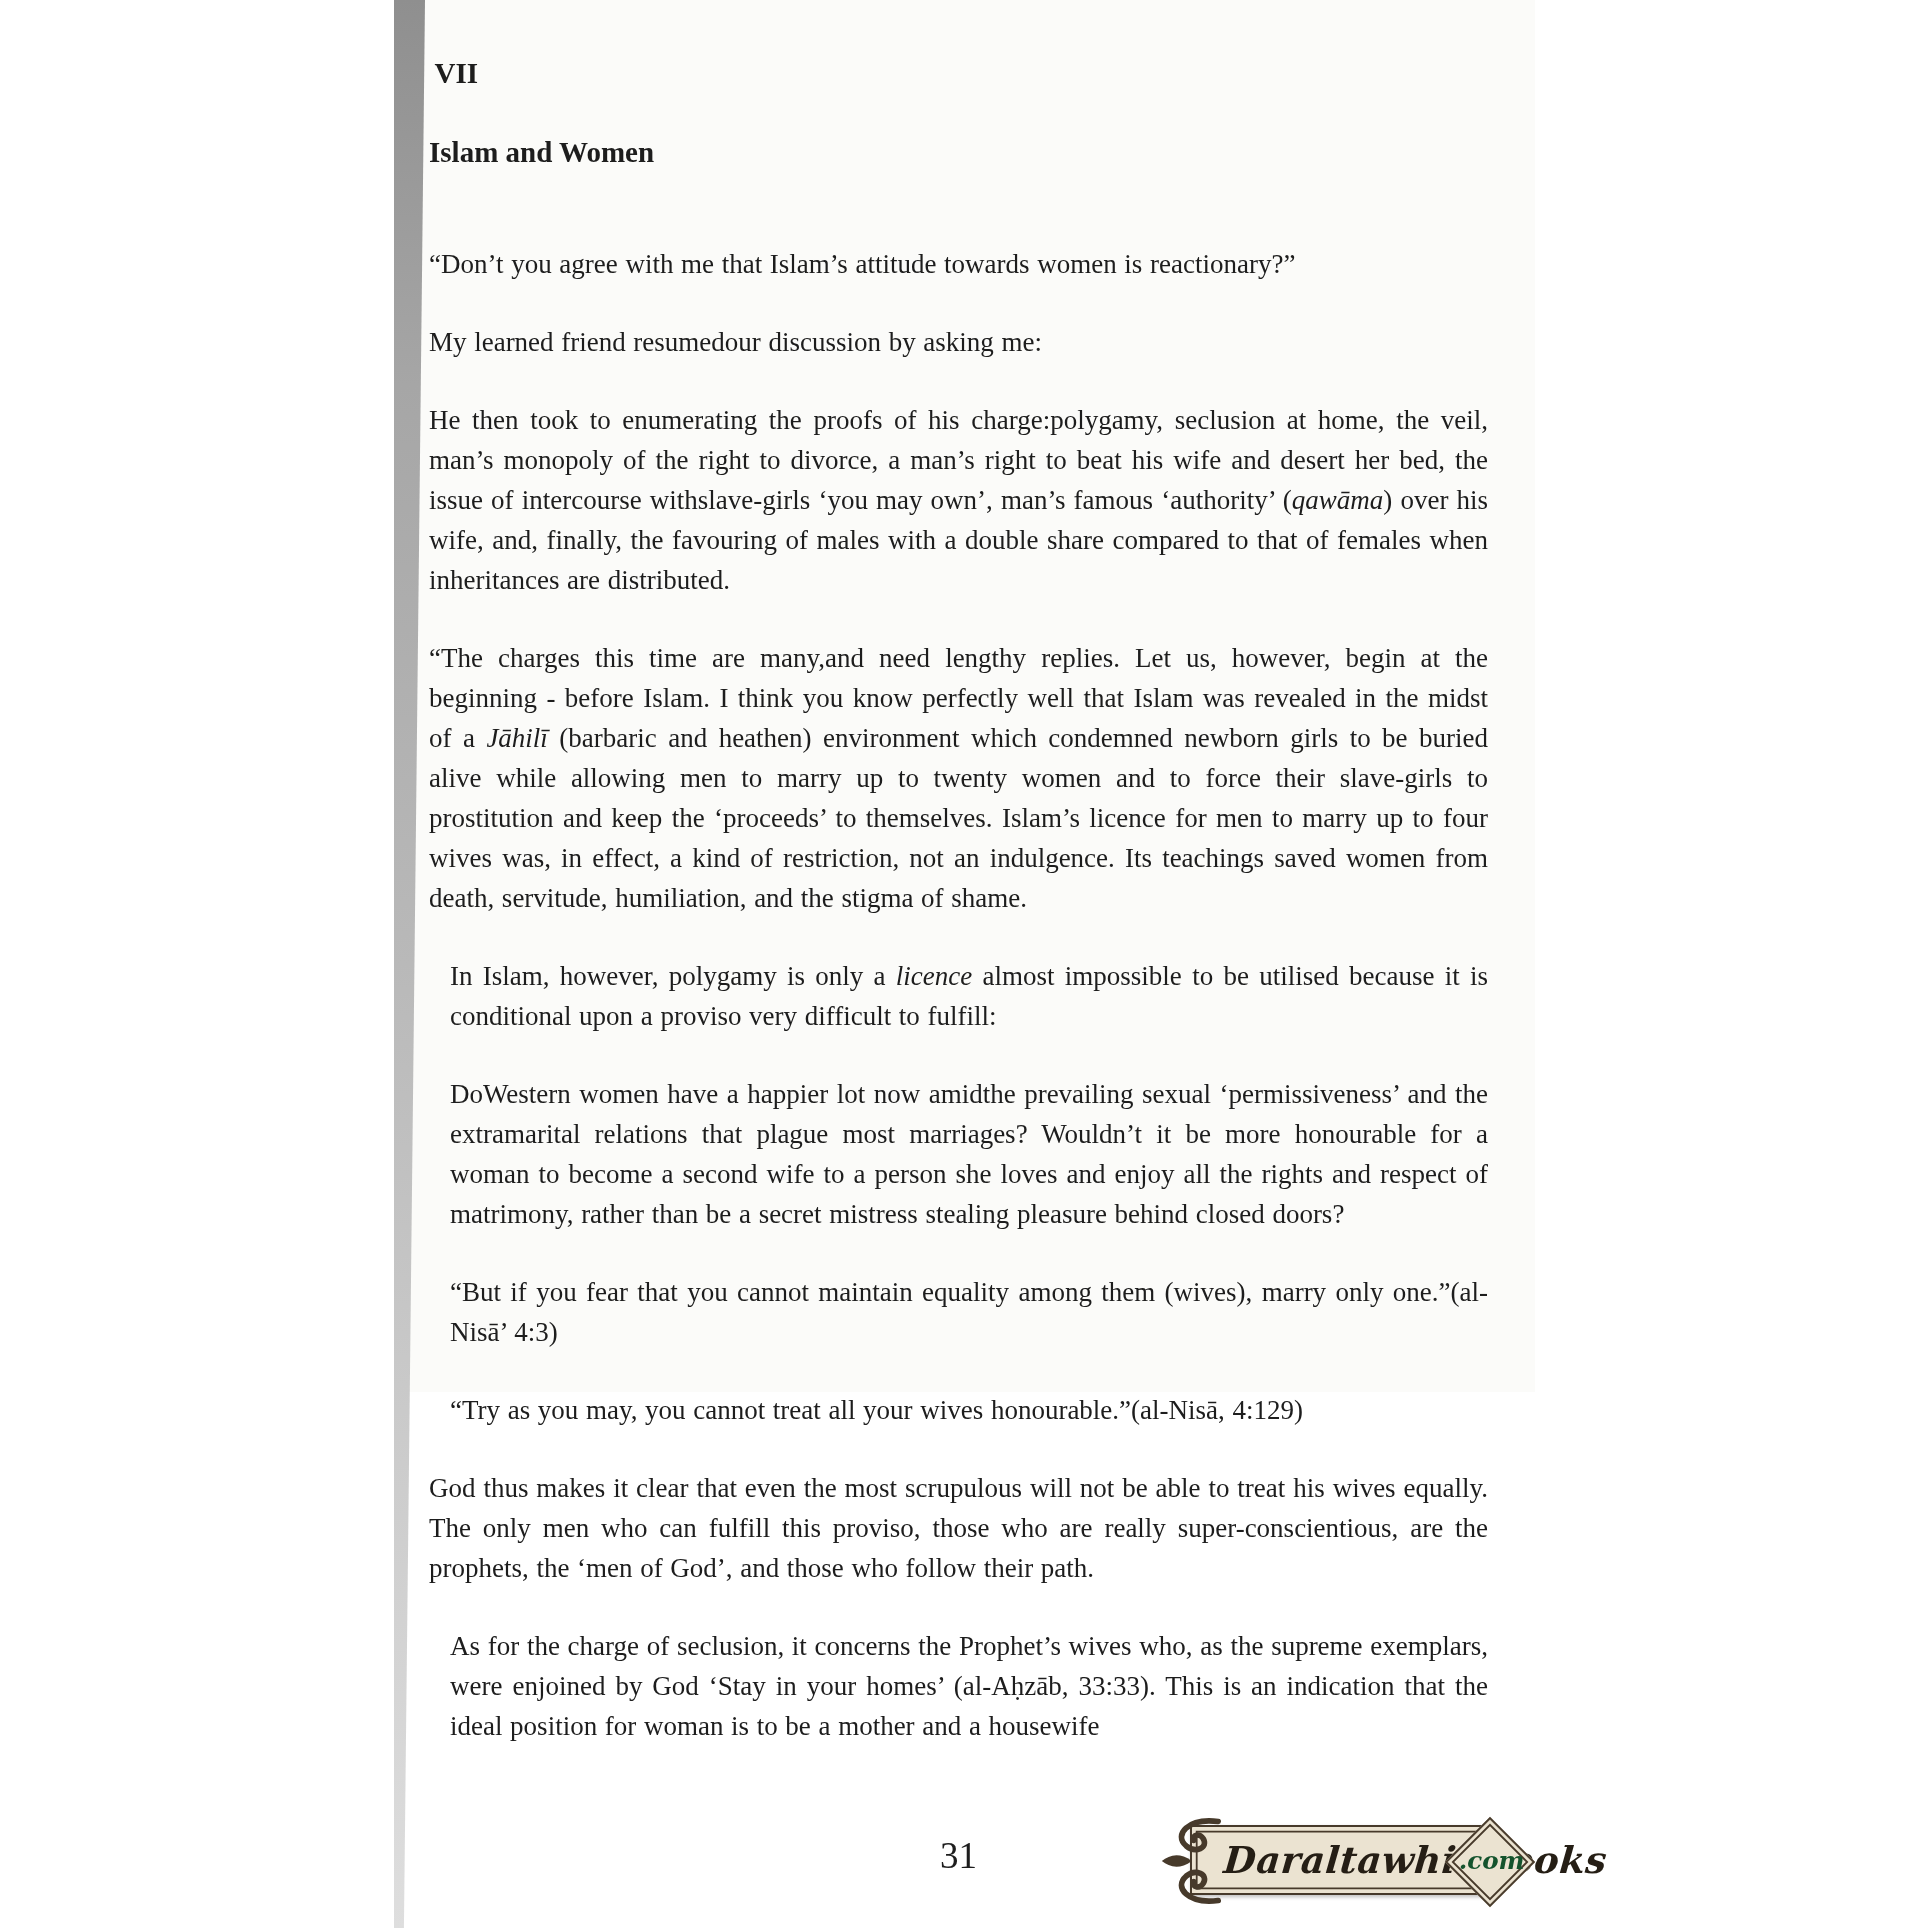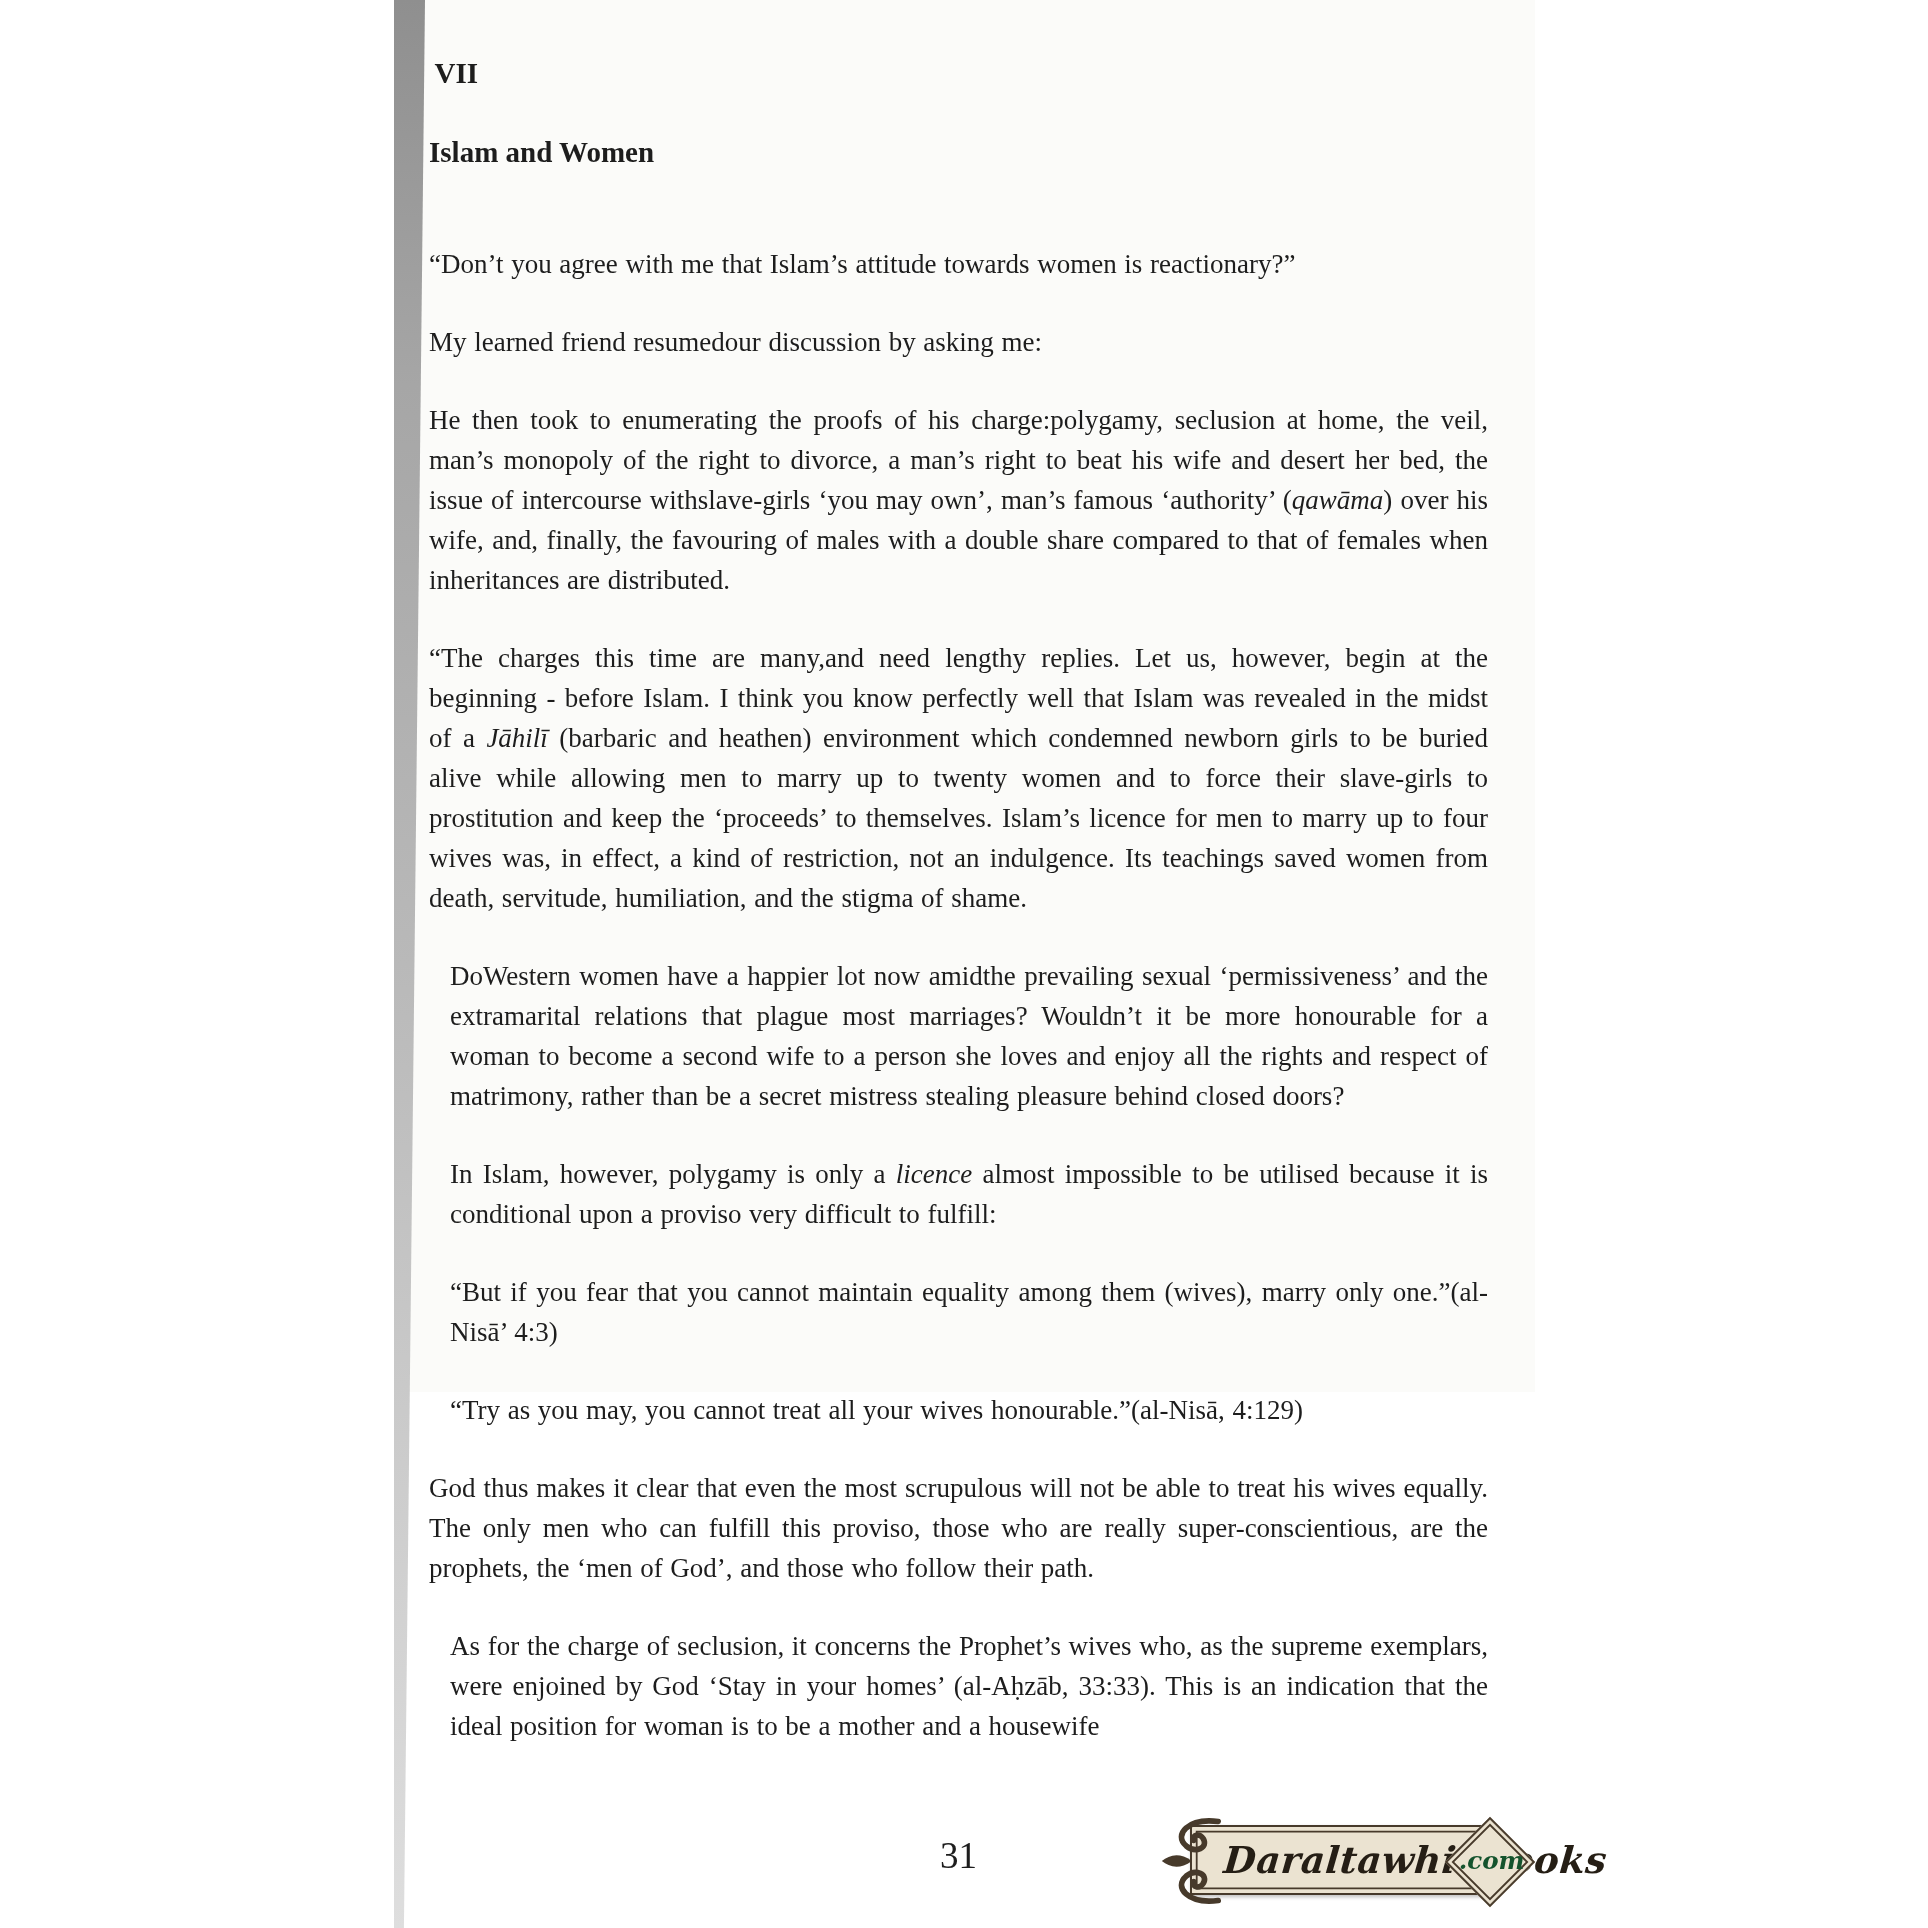--- a/index.html
+++ b/index.html
@@ -152,22 +152,22 @@
 <div class="scan-page">
   <div class="page-edge"></div>
   <div class="text-col">
     <div class="chapter-number">VII</div>
     <div class="chapter-title">Islam and Women</div>
     <div class="body-text">
         <p class="para"><span>“Don’t you agree with me that Islam’s attitude towards women is reactionary?”</span></p>
         <p class="para"><span>My learned friend resumedour discussion by asking me:</span></p>
         <p class="para"><span>He then took to enumerating the proofs of his charge:polygamy, seclusion at home, the veil, man’s monopoly of the right to divorce, a man’s right to beat his wife and desert her bed, the issue of intercourse withslave-girls ‘you may own’, man’s famous ‘authority’ (</span><em>qawāma</em><span>) over his wife, and, finally, the favouring of males with a double share compared to that of females when inheritances are distributed.</span></p>
         <p class="para"><span>“The charges this time are many,and need lengthy replies. Let us, however, begin at the beginning - before Islam. I think you know perfectly well that Islam was revealed in the midst of a </span><em>Jāhilī</em><span> (barbaric and heathen) environment which condemned newborn girls to be buried alive while allowing men to marry up to twenty women and to force their slave-girls to prostitution and keep the ‘proceeds’ to themselves. Islam’s licence for men to marry up to four wives was, in effect, a kind of restriction, not an indulgence. Its teachings saved women from death, servitude, humiliation, and the stigma of shame.</span></p>
+        <p class="para indent"><span>In Islam, however, polygamy is only a </span><em>licence</em><span> almost impossible to be utilised because it is conditional upon a proviso very difficult to fulfill:</span></p>
         <p class="para indent"><span>DoWestern women have a happier lot now amidthe prevailing sexual ‘permissiveness’ and the extramarital relations that plague most marriages? Wouldn’t it be more honourable for a woman to become a second wife to a person she loves and enjoy all the rights and respect of matrimony, rather than be a secret mistress stealing pleasure behind closed doors?</span></p>
-        <p class="para indent"><span>In Islam, however, polygamy is only a </span><em>licence</em><span> almost impossible to be utilised because it is conditional upon a proviso very difficult to fulfill:</span></p>
         <p class="para indent"><span>“But if you fear that you cannot maintain equality among them (wives), marry only one.”(al-Nisā’ 4:3)</span></p>
         <p class="para indent"><span>“Try as you may, you cannot treat all your wives honourable.”(al-Nisā, 4:129)</span></p>
         <p class="para"><span>God thus makes it clear that even the most scrupulous will not be able to treat his wives equally. The only men who can fulfill this proviso, those who are really super-conscientious, are the prophets, the ‘men of God’, and those who follow their path.</span></p>
         <p class="para indent"><span>As for the charge of seclusion, it concerns the Prophet’s wives who, as the supreme exemplars, were enjoined by God ‘Stay in your homes’ (al-Aḥzāb, 33:33). This is an indication that the ideal position for woman is to be a mother and a housewife</span></p>
       </div>
   </div>
   <div class="page-footer">31</div>
 </div>
 
 <div class="watermark">

